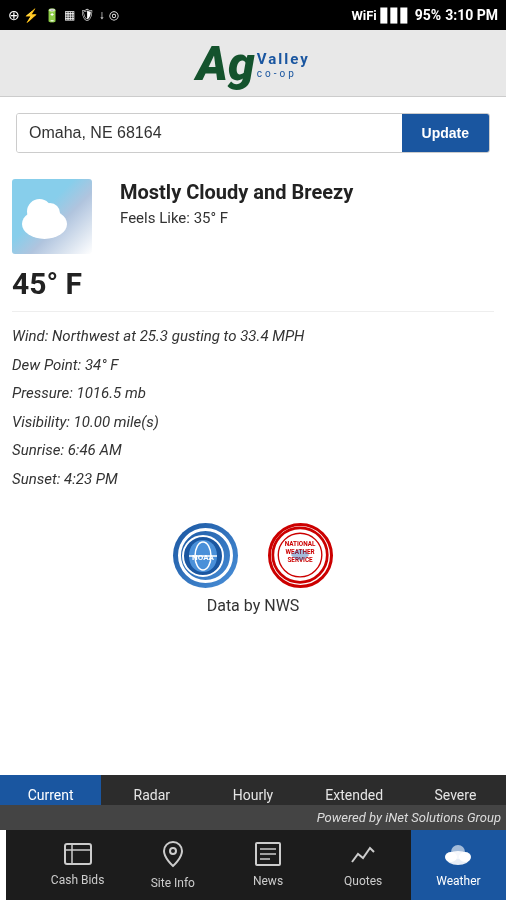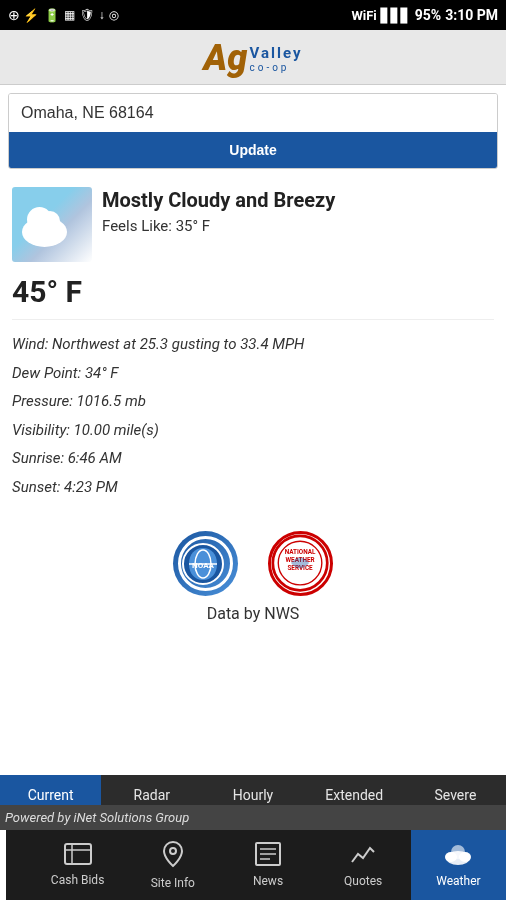--- a/index.html
+++ b/index.html
@@ -42,25 +42,24 @@
       display: flex;
       justify-content: center;
       align-items: center;
       padding: 10px 0 8px;
       border-bottom: 1px solid #ccc;
     }
 
     
     .search-bar {
       display: flex;
-      margin: 8px;
+      margin: 16px;
       border: 1px solid #ccc;
       border-radius: 3px;
       overflow: hidden;
-      flex-direction: column;
     }
     .search-input {
       flex: 1;
       padding: 10px 12px;
       font-size: 16px;
       border: none;
       outline: none;
       color: #333;
     }
     .update-btn {
@@ -73,21 +72,21 @@
       cursor: pointer;
     }
 
     
     .weather-main {
       padding: 10px 12px;
     }
     .weather-top {
       display: flex;
       align-items: flex-start;
-      gap: 10px;
+      gap: 28px;
       margin-bottom: 12px;
     }
     .weather-image {
       width: 80px;
       height: 75px;
       background: linear-gradient(135deg, #87ceeb 0%, #87ceeb 40%, #b0c4de 60%, #fff 100%);
       border-radius: 3px;
       position: relative;
       overflow: hidden;
       flex-shrink: 0;
@@ -224,21 +223,21 @@
     .tab-item.active {
       background: #1a56a0;
       color: #fff;
     }
     .powered-by {
       position: absolute;
       bottom: 70px;
       left: 0;
       right: 0;
       background: #444;
-      text-align: left;
+      text-align: right;
       padding: 5px;
       color: #ddd;
       font-size: 13px;
       font-style: italic;
     }
 
     
     .bottom-nav {
       position: absolute;
       bottom: 0;
@@ -272,22 +271,22 @@
       font-size: 12px;
     }
 
     
     .logo-wrapper {
       display: flex;
       align-items: center;
       gap: 2px;
     }
     .logo-left {
-      font-size: 36px;
-      color: #a16207;
+      font-size: 48px;
+      color: #14532d;
       font-style: italic;
       font-weight: 900;
       line-height: 1;
     }
     .logo-right {
       display: flex;
       flex-direction: column;
       justify-content: center;
     }
     .logo-valley-text {

